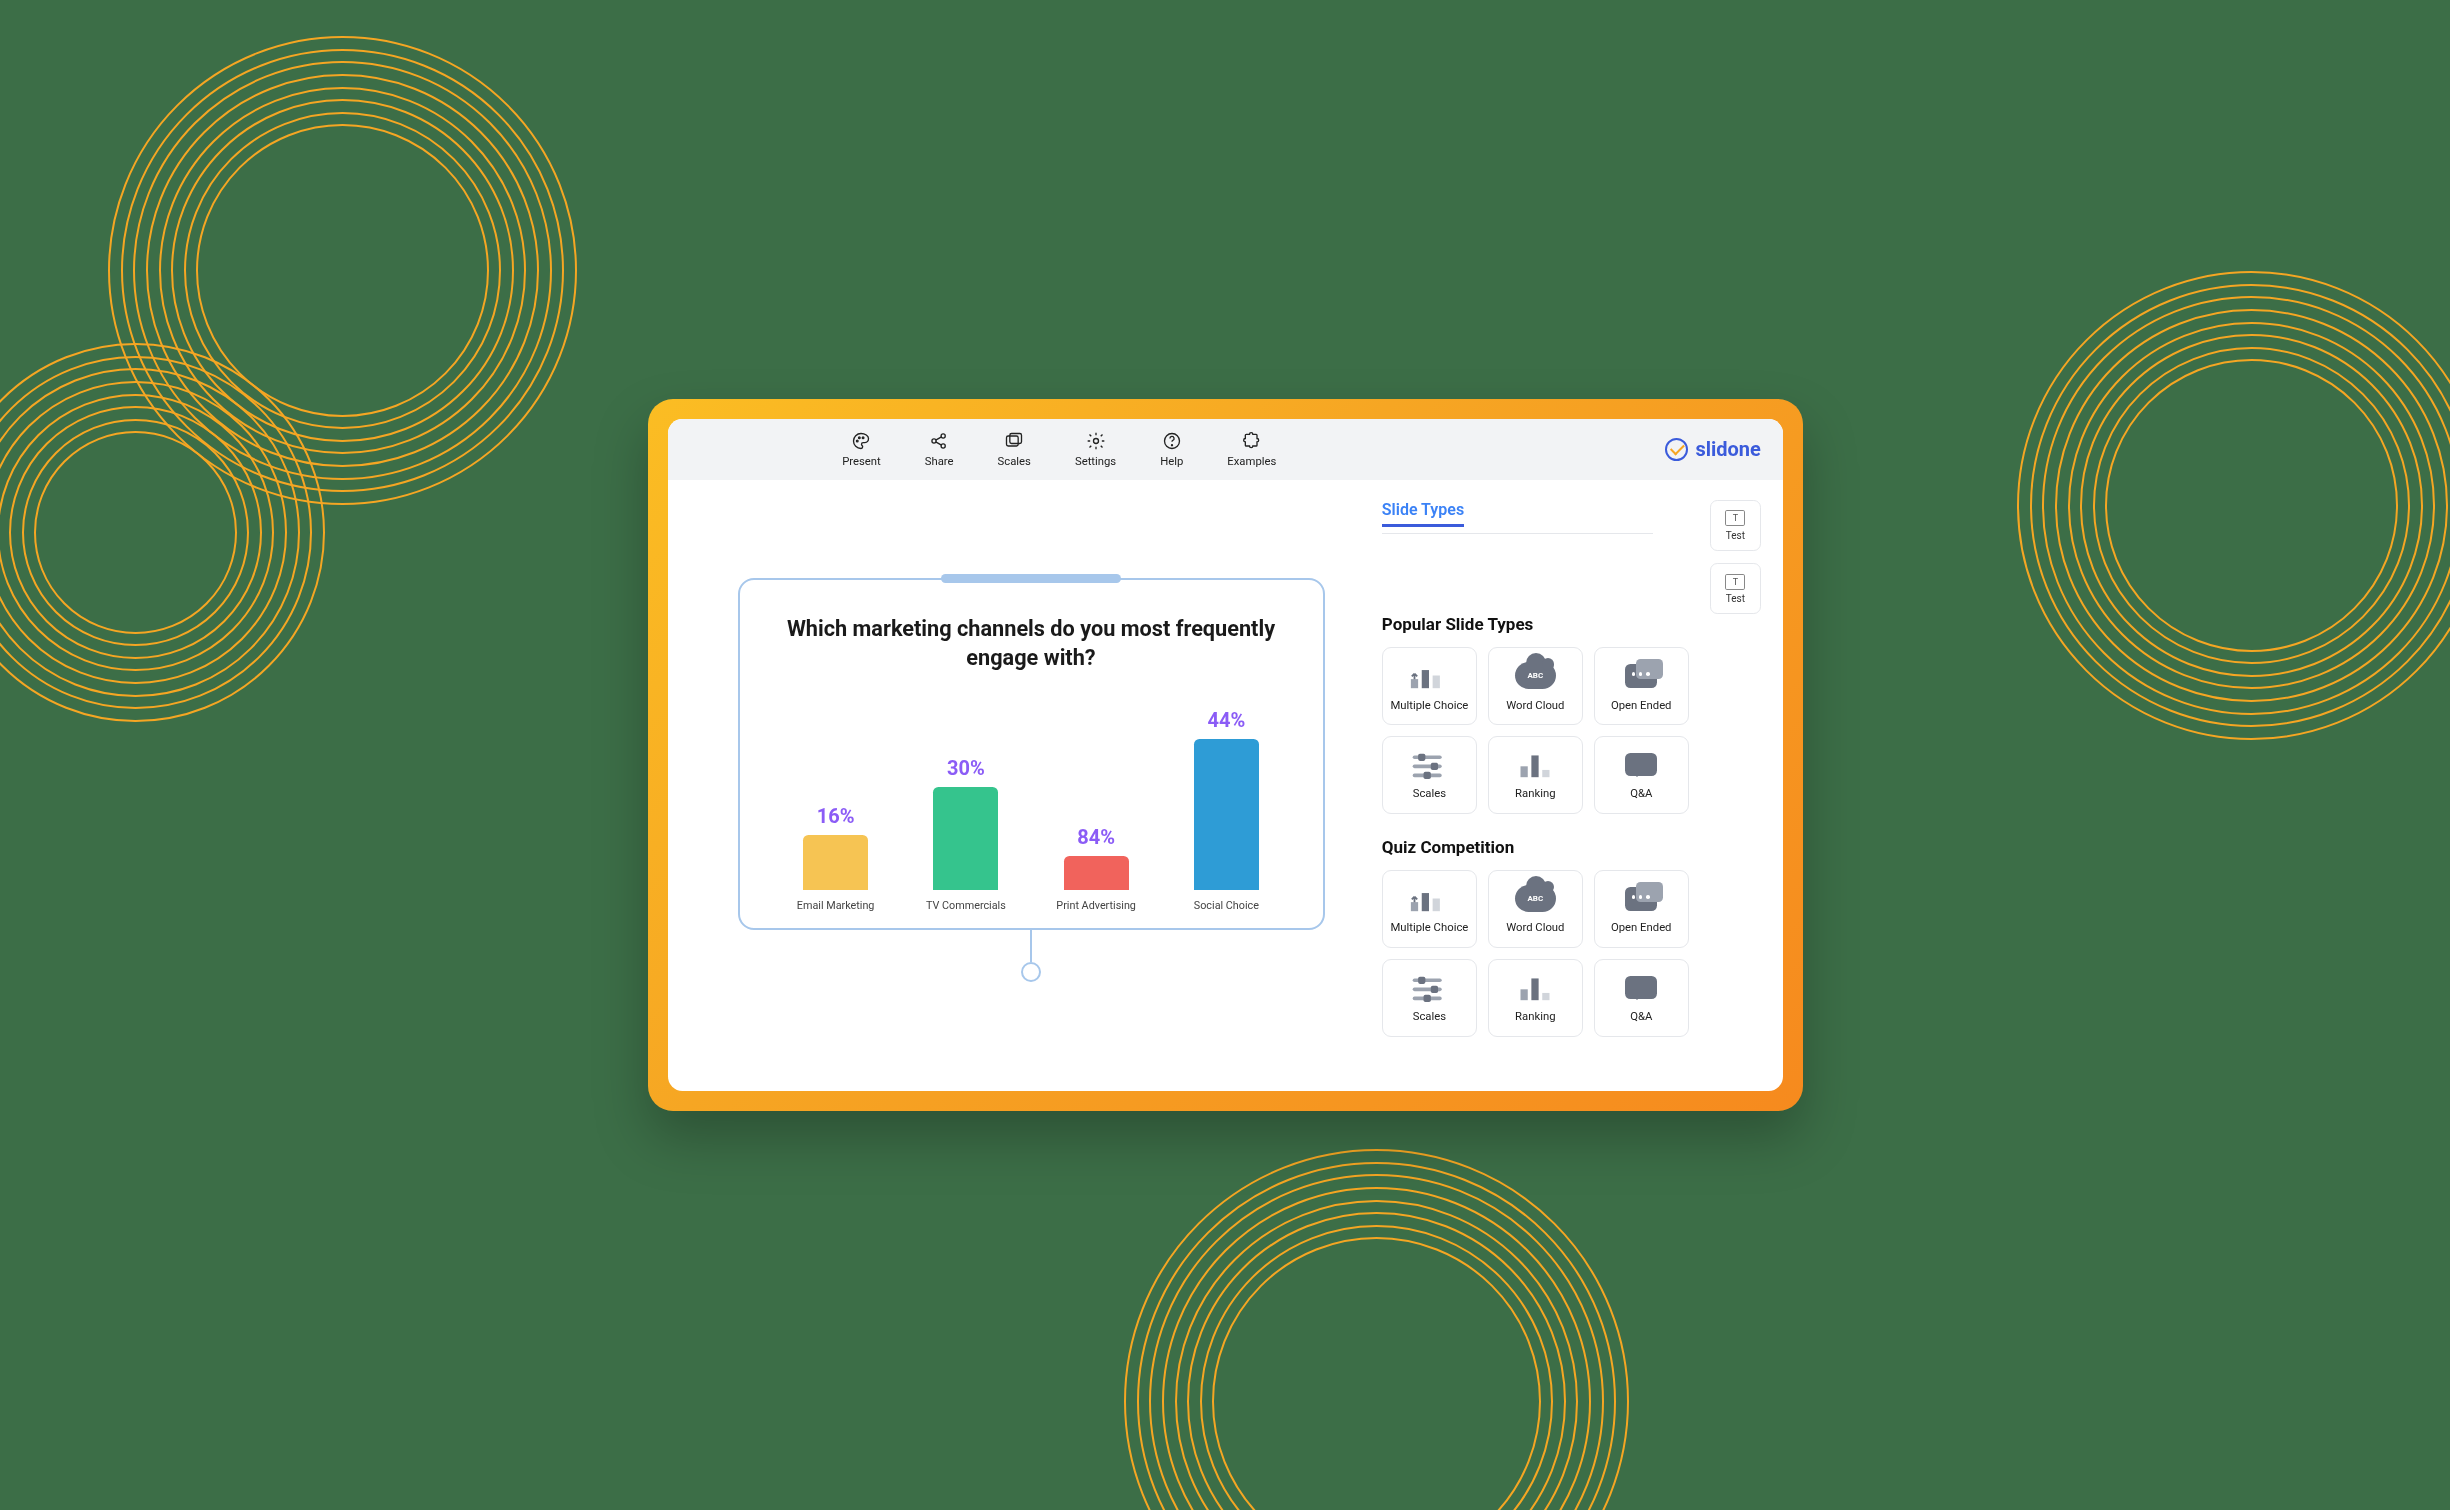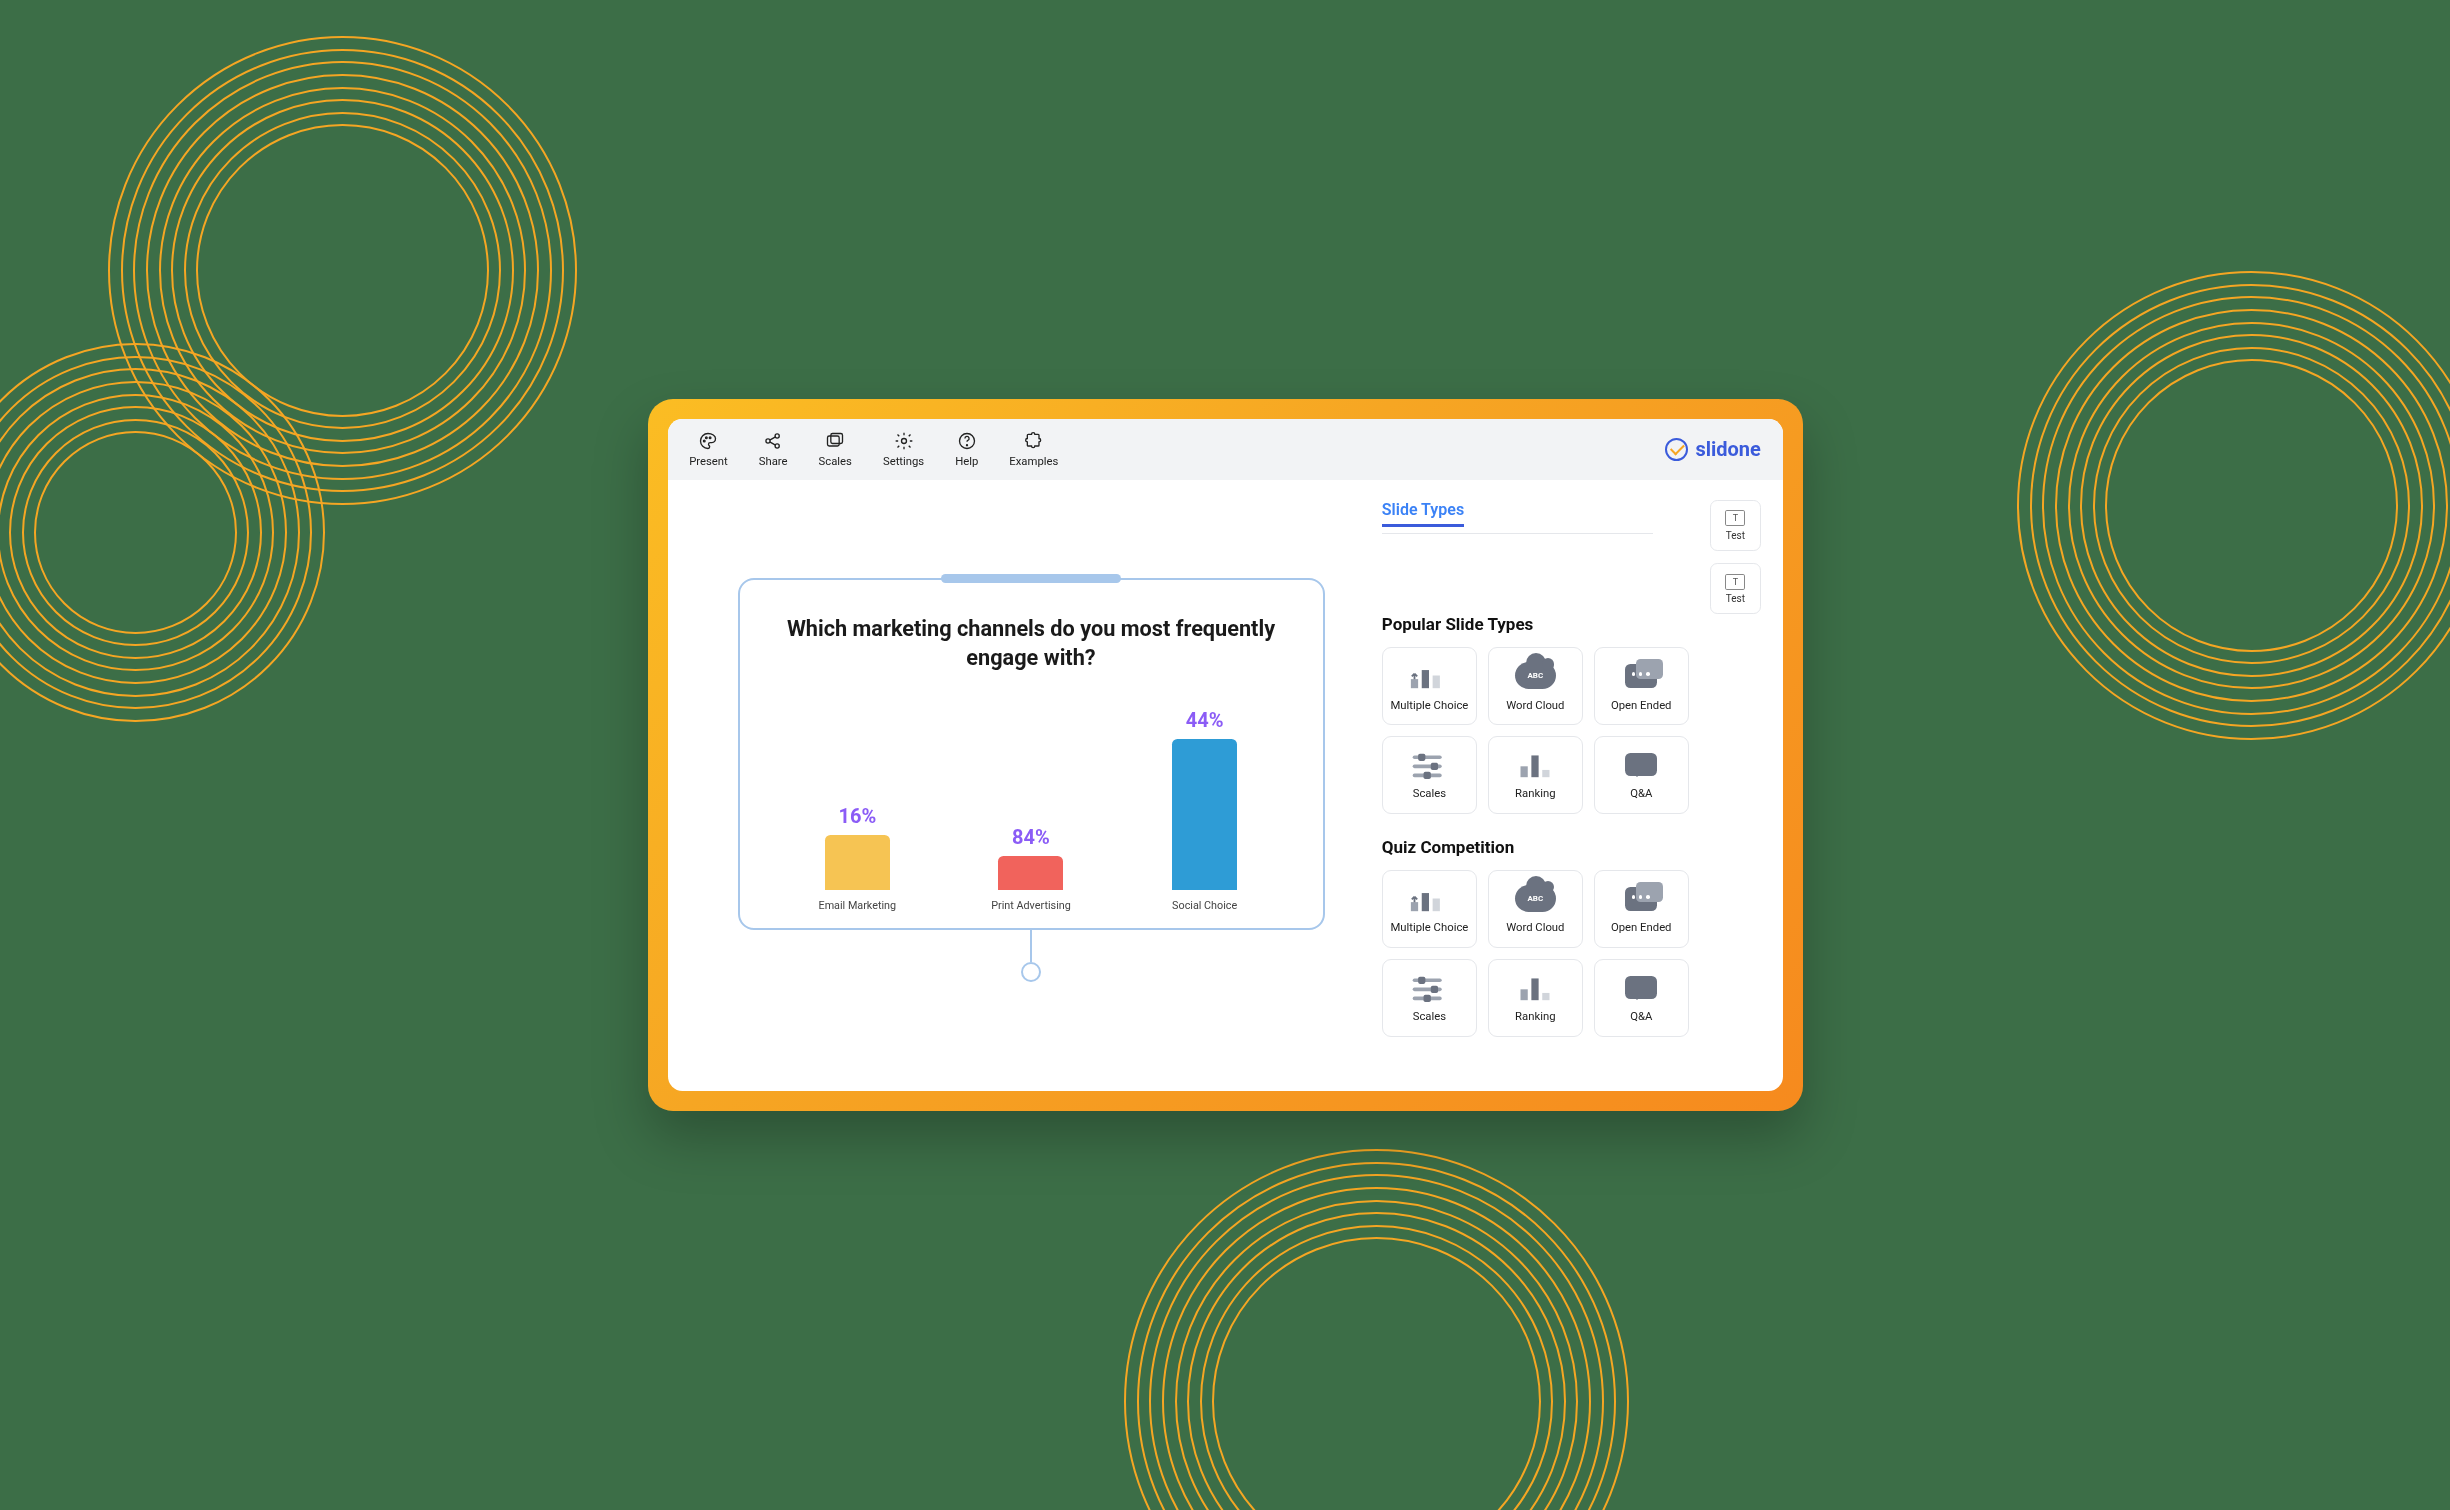--- a/index.html
+++ b/index.html
@@ -59,21 +59,22 @@
   
   .toolbar {
     background: #f2f3f5;
     height: 61px;
     display: flex;
     align-items: center;
     padding: 0 21.7px;
   }
   .toolbar-items {
     display: flex;
-    gap: 31px;
+    gap: 44px;
+    margin-left: 153px;
   }
   .toolbar-item {
     display: flex;
     flex-direction: column;
     align-items: center;
     gap: 3.6px;
     cursor: pointer;
     color: #222;
   }
   .toolbar-item .icon { width: 21.7px; height: 21.7px; display:flex; align-items:center; justify-content:center; }
@@ -308,20 +309,25 @@
           <div class="slide">
             <div class="slide-handle"></div>
             <h2>Which marketing channels do you most frequently engage with?</h2>
             <div class="bars" id="bars">
                 <div class="bar-col">
                   <div class="bar-val">16%</div>
                   <div class="bar" style="height:55px;background:#f6c453"></div>
                   <div class="bar-label">Email Marketing</div>
                 </div>
                 <div class="bar-col">
+                  <div class="bar-val">30%</div>
+                  <div class="bar" style="height:103px;background:#35c48d"></div>
+                  <div class="bar-label">TV Commercials</div>
+                </div>
+                <div class="bar-col">
                   <div class="bar-val">84%</div>
                   <div class="bar" style="height:34px;background:#f1635c"></div>
                   <div class="bar-label">Print Advertising</div>
                 </div>
                 <div class="bar-col">
                   <div class="bar-val">44%</div>
                   <div class="bar" style="height:151px;background:#2e9cd6"></div>
                   <div class="bar-label">Social Choice</div>
                 </div>
               </div>

